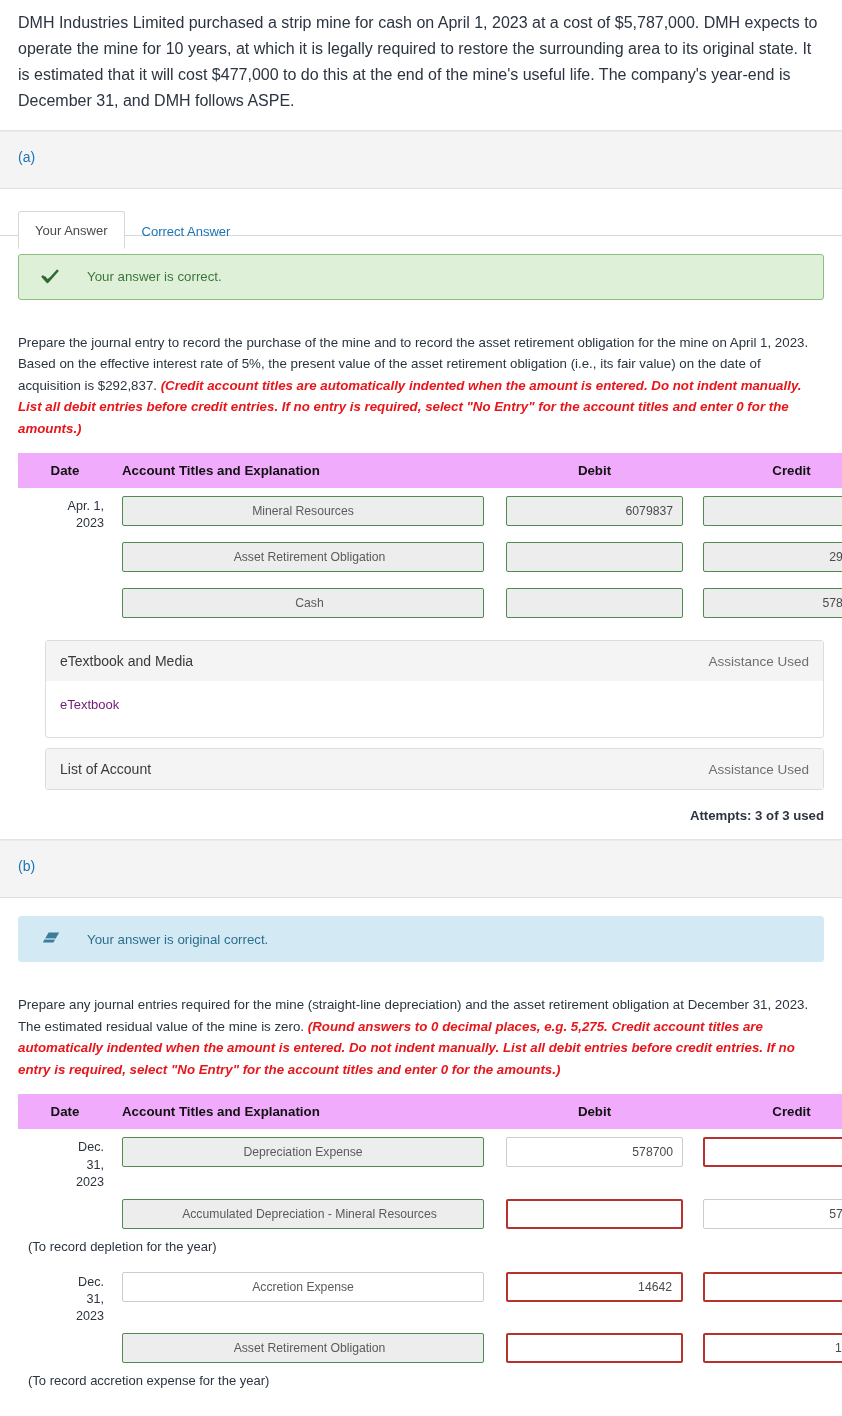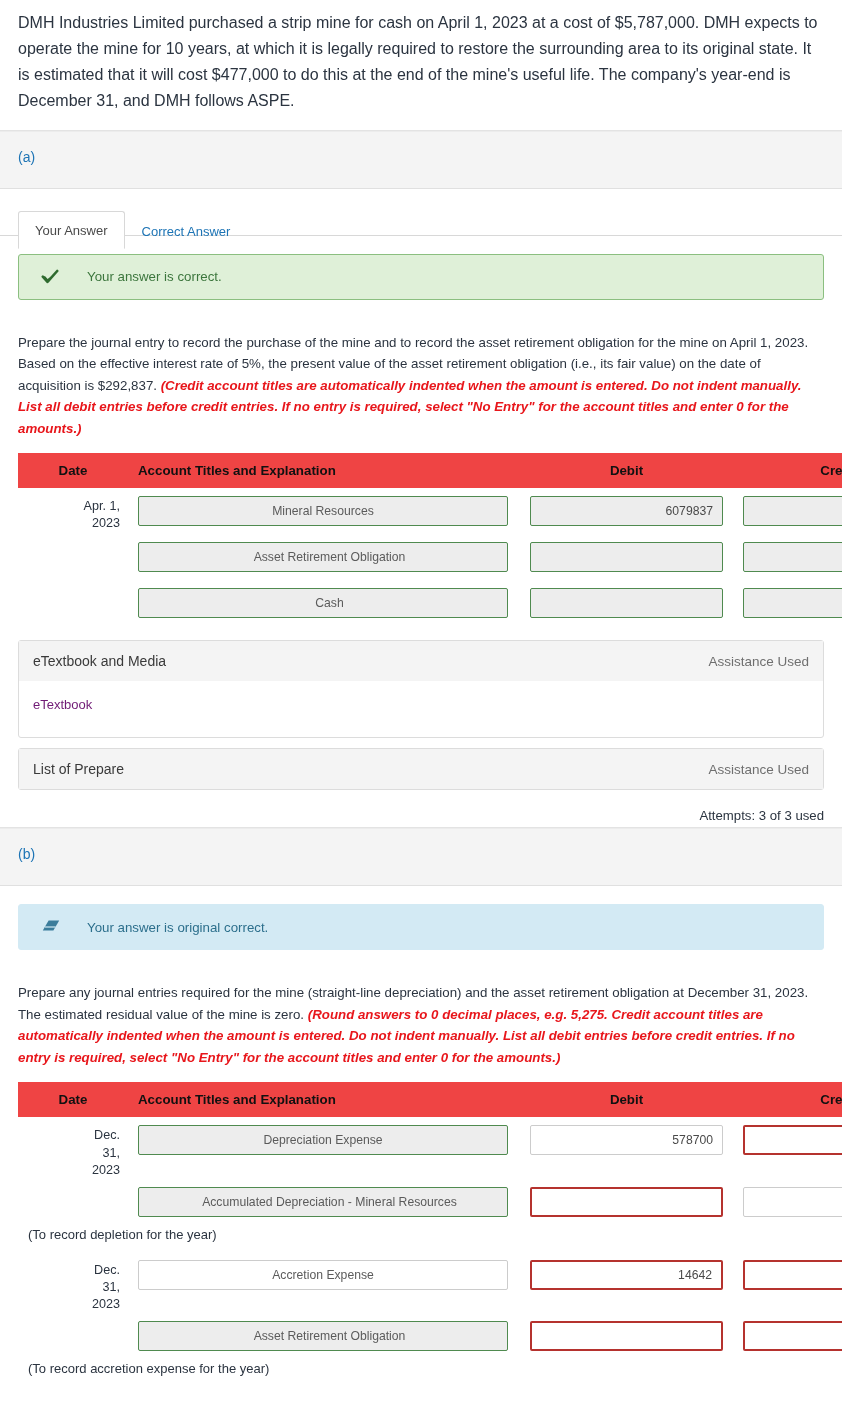--- a/index.html
+++ b/index.html
@@ -112,25 +112,25 @@
   }
 
   
   .jtable-wrap { padding: 10px 18px 0 18px; }
   table.jtable {
     width: 806px;
     border-collapse: collapse;
     table-layout: fixed;
   }
   table.jtable thead th {
-    background: #ef4444;
+    background: #f0abfc;
     font-size: 13.3px;
     font-weight: bold;
     color: #111;
-    padding: 10px 16px;
+    padding: 10px 8px;
     text-align: center;
   }
   table.jtable thead th.col-date { width: 78px; }
   table.jtable thead th.col-acct { width: 366px; text-align: left; padding-left: 10px; }
   table.jtable thead th.col-debit { width: 181px; }
   table.jtable thead th.col-credit { width: 181px; }
 
   td.date-cell {
     vertical-align: top;
     text-align: right;
@@ -165,21 +165,21 @@
   .fld.indent { padding-left: 22px; }
 
   
   .st-greenfill { background: #ededed; border: 1px solid #4f8a4f; }
   .st-greywhite { background: #ffffff; border: 1px solid #cccccc; }
   .st-redwhite  { background: #ffffff; border: 2px solid #b5322e; height: 30px; line-height: 26px; }
 
   .memo-row td { padding: 2px 0 10px 10px; font-size: 13px; color: #2b3440; }
 
   
-  .panels { padding: 14px 18px 0 18px; }
+  .panels { padding: 14px 18px 0 18px; margin-left: 27px; }
   .panel {
     border: 1px solid #dcdcdc;
     border-radius: 3px;
     margin-bottom: 10px;
     background: #fff;
   }
   .panel-head {
     background: #f4f4f4;
     display: flex;
     justify-content: space-between;
@@ -191,23 +191,23 @@
   .panel-head .used { color: #6f6f6f; font-size: 13.5px; }
   .panel-body { padding: 14px; min-height: 28px; }
   .panel-body a {
     color: #701a75;
     font-size: 13px;
     text-decoration: none;
     cursor: pointer;
   }
   .attempts {
     text-align: right;
-    padding: 6px 18px 4px 18px;
+    padding: 6px 18px 16px 18px;
     font-size: 13.2px;
-    font-weight: normal;
+    font-weight: bold;
     color: #2b3440;
     margin-top: 12px;
   }
   .section-divider { border-bottom: 1px solid #e3e3e3; }
 </style>
 </head>
 <body>
 
 <div class="page">
 
@@ -293,21 +293,21 @@
       <div class="panel-head">
         <span>eTextbook and Media</span>
         <span class="used">Assistance Used</span>
       </div>
       <div class="panel-body">
         <a>eTextbook</a>
       </div>
     </div>
     <div class="panel">
       <div class="panel-head">
-        <span>List of Prepare</span>
+        <span>List of Account</span>
         <span class="used">Assistance Used</span>
       </div>
     </div>
   </div>
 
   <div class="attempts section-divider">Attempts: 3 of 3 used</div>
 
   <div class="part-band">
     <span class="part-label">(b)</span>
   </div>

